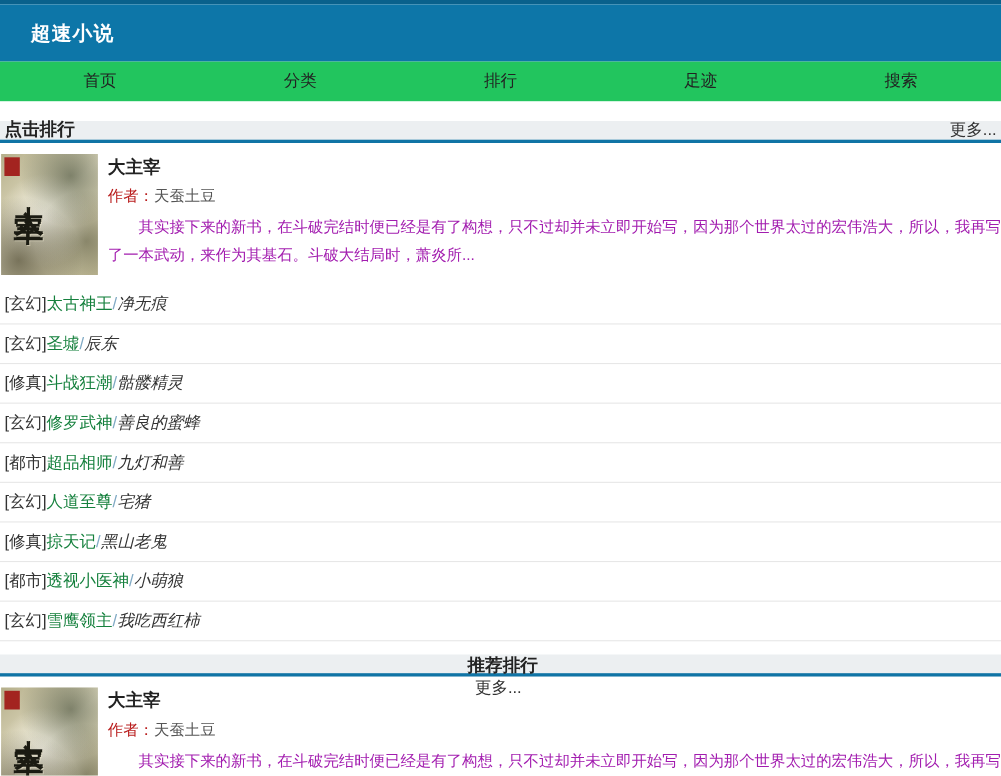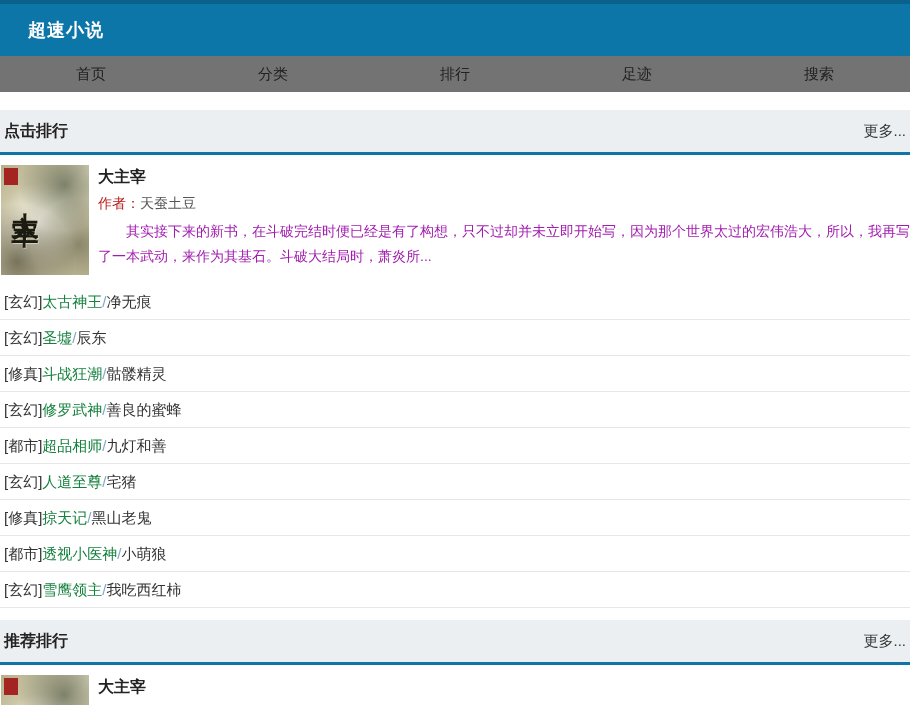--- a/index.html
+++ b/index.html
@@ -10,32 +10,32 @@
     color:#333;
   }
   a { text-decoration:none; cursor:pointer; }
 
   
   .top-stripe { height:4px; background:#09618c; }
   .site-header { height:52px; background:#0d76a8; display:flex; align-items:center; }
   .site-header h1 { color:#fff; font-size:18px; font-weight:bold; padding-left:28px; letter-spacing:1px; }
 
   
-  .main-nav { height:36px; background:#737373; display:flex; }
+  .main-nav { height:36px; background:#22c55e; display:flex; }
   .main-nav a { flex:1; text-align:center; line-height:36px; font-size:15px; color:#222; }
 
   
   .sec-head {
-    margin-top:18px; height:45px; background:#eceff1;
+    margin-top:18px; height:20px; background:#eceff1;
     border-bottom:3px solid #1074a5;
     display:flex; align-items:center; justify-content:space-between;
   }
   .sec-head h2 { font-size:16px; font-weight:bold; color:#222; padding-left:4px; }
   .sec-head .more { font-size:15px; color:#333; padding-right:4px; }
-  .sec-recommend .sec-head { margin-top:12px; }
+  .sec-recommend .sec-head { margin-top:12px;flex-direction:column; }
 
   
   .featured { display:flex; margin:10px 0 0 1px; }
   .cover {
     width:88px; height:110px; flex:0 0 88px; position:relative; overflow:hidden;
     background:
       radial-gradient(circle at 72% 18%, rgba(45,55,35,0.55), rgba(45,55,35,0) 42%),
       radial-gradient(circle at 18% 88%, rgba(55,50,28,0.62), rgba(55,50,28,0) 48%),
       radial-gradient(circle at 88% 72%, rgba(62,62,38,0.5), rgba(62,62,38,0) 42%),
       radial-gradient(circle at 45% 55%, rgba(250,248,238,0.9), rgba(250,248,238,0) 55%),
@@ -61,21 +61,21 @@
 
   
   .book-list { list-style:none; margin-top:9px; }
   .book-list li {
     height:36px; line-height:35px; border-bottom:1px solid #e7e7e7;
     padding-left:4px; font-size:15px; color:#333; white-space:nowrap;
   }
   .book-list .cat { color:#333; }
   .book-list .bl { color:#15803d; }
   .book-list .sep { color:#7fa9c4; }
-  .book-list .au { color:#333; }
+  .book-list .au { color:#333;font-style:italic; }
 </style>
 </head>
 <body>
 
 <div class="top-stripe"></div>
 
 <header class="site-header">
   <h1>超速小说</h1>
 </header>
 

